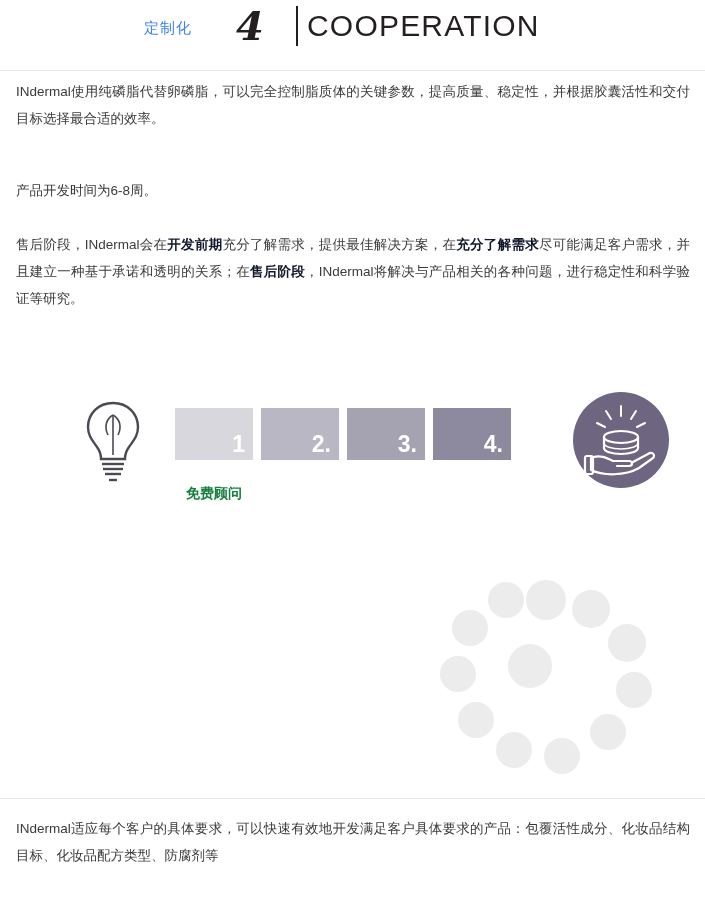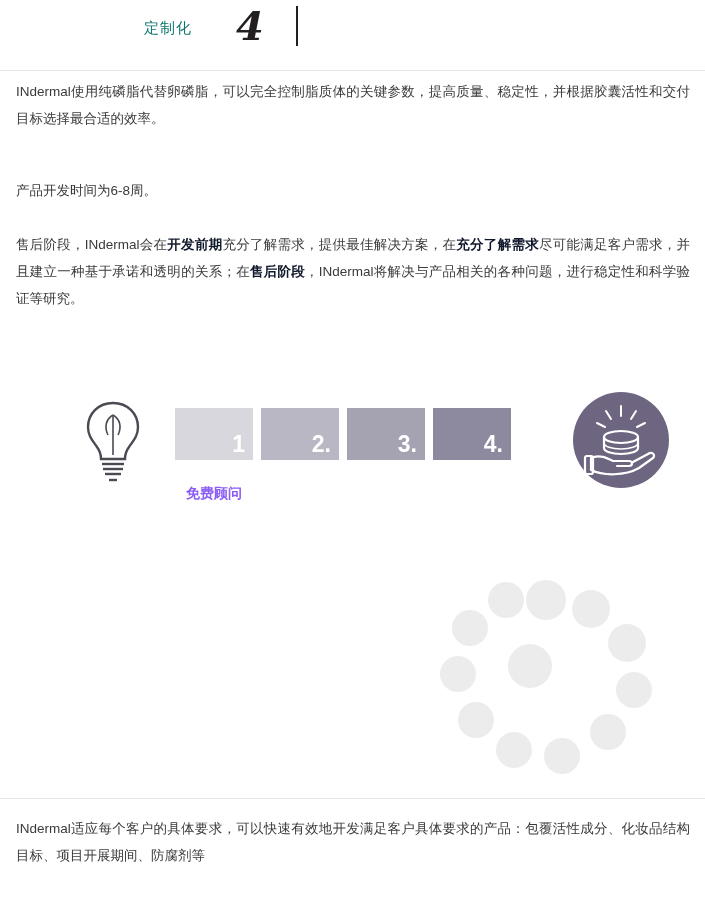--- a/index.html
+++ b/index.html
@@ -24,21 +24,21 @@
     width: 705px;
     height: 62px;
     display: flex;
     align-items: center;
   }
   .header-kicker {
     position: absolute;
     left: 144px;
     top: 19px;
     font-size: 15px;
-    color: #0f766e;
+    color: #3b82f6;
     letter-spacing: 1px;
   }
   .header-number {
     position: absolute;
     left: 236px;
     top: 4px;
     font-family: "DejaVu Serif", serif;
     font-style: italic;
     font-weight: bold;
     font-size: 40px;
@@ -128,21 +128,21 @@
     left: 168px;
     top: 97px;
     display: flex;
     gap: 8px;
   }
   .step-label {
     width: 92px;
     text-align: center;
     font-size: 14px;
     font-weight: bold;
-    color: #8b5cf6;
+    color: #15803d;
     line-height: 22px;
   }
   .hand-circle {
     position: absolute;
     left: 573px;
     top: 7px;
     width: 96px;
     height: 96px;
     border-radius: 50%;
     background: #6e6681;
@@ -182,20 +182,21 @@
     text-align: justify;
   }
 </style>
 </head>
 <body>
 
 <div class="header">
   <div class="header-kicker">定制化</div>
   <div class="header-number">4</div>
   <div class="header-divider"></div>
+  <div class="header-title">COOPERATION</div>
 </div>
 <div class="rule-top"></div>
 
 <div class="para p1">INdermal使用纯磷脂代替卵磷脂，可以完全控制脂质体的关键参数，提高质量、稳定性，并根据胶囊活性和交付目标选择最合适的效率。</div>
 <div class="para p2">产品开发时间为6-8周。</div>
 <div class="para p3"><span>售后阶段，INdermal会在</span><span class="bold">开发前期</span><span>充分了解需求，提供最佳解决方案，在</span><span class="bold">充分了解需求</span><span>尽可能满足客户需求，并且建立一种基于承诺和透明的关系；在</span><span class="bold">售后阶段</span><span>，INdermal将解决与产品相关的各种问题，进行稳定性和科学验证等研究。</span></div>
 
 <div class="process">
 
   <div class="bulb">
@@ -257,13 +258,13 @@
   <div class="dot" style="left:114px; top:158px; width:36px; height:36px;"></div>
   <div class="dot" style="left:66px; top:152px; width:36px; height:36px;"></div>
   <div class="dot" style="left:28px; top:122px; width:36px; height:36px;"></div>
   <div class="dot" style="left:10px; top:76px; width:36px; height:36px;"></div>
   <div class="dot" style="left:22px; top:30px; width:36px; height:36px;"></div>
   <div class="dot" style="left:58px; top:2px; width:36px; height:36px;"></div>
   <div class="dot" style="left:78px; top:64px; width:44px; height:44px;"></div>
 </div>
 
 <div class="rule-bottom"></div>
-<div class="footer-para">INdermal适应每个客户的具体要求，可以快速有效地开发满足客户具体要求的产品：包覆活性成分、化妆品结构目标、项目开展期间、防腐剂等</div>
+<div class="footer-para">INdermal适应每个客户的具体要求，可以快速有效地开发满足客户具体要求的产品：包覆活性成分、化妆品结构目标、化妆品配方类型、防腐剂等</div>
 
 </body></html>

